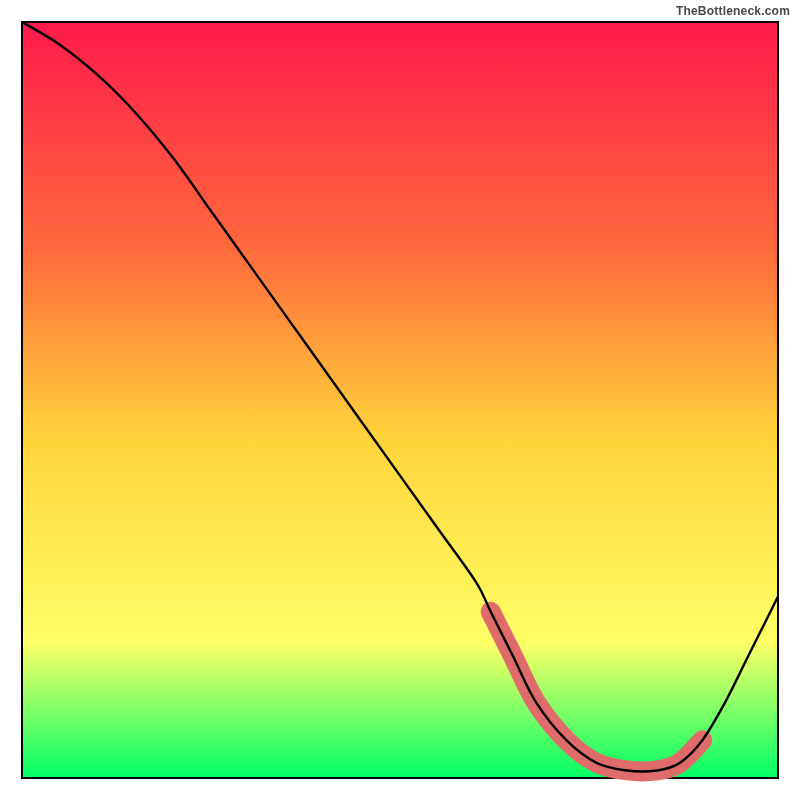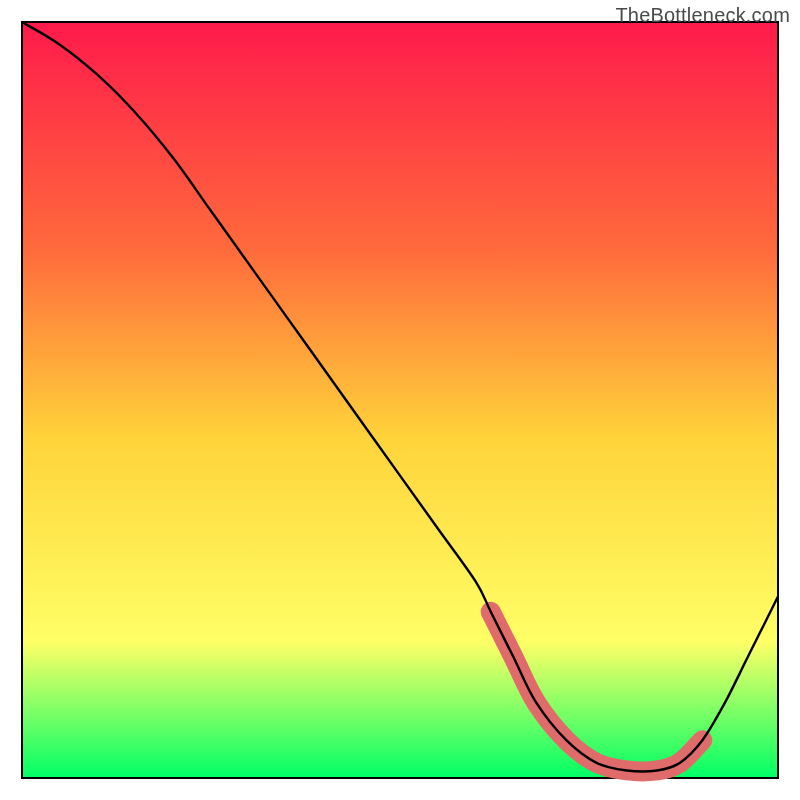--- a/index.html
+++ b/index.html
@@ -16,22 +16,22 @@
     width: 800px;
     height: 800px;
   }
   svg {
     display: block;
   }
   .watermark {
     position: absolute;
     top: 4px;
     right: 10px;
-    font-size: 20px;
-    font-weight: 400;
+    font-size: 12px;
+    font-weight: 700;
     color: #4a4a4a;
     letter-spacing: 0.2px;
     user-select: none;
   }
 </style>
 </head>
 <body>
 
 <div class="stage">
 

